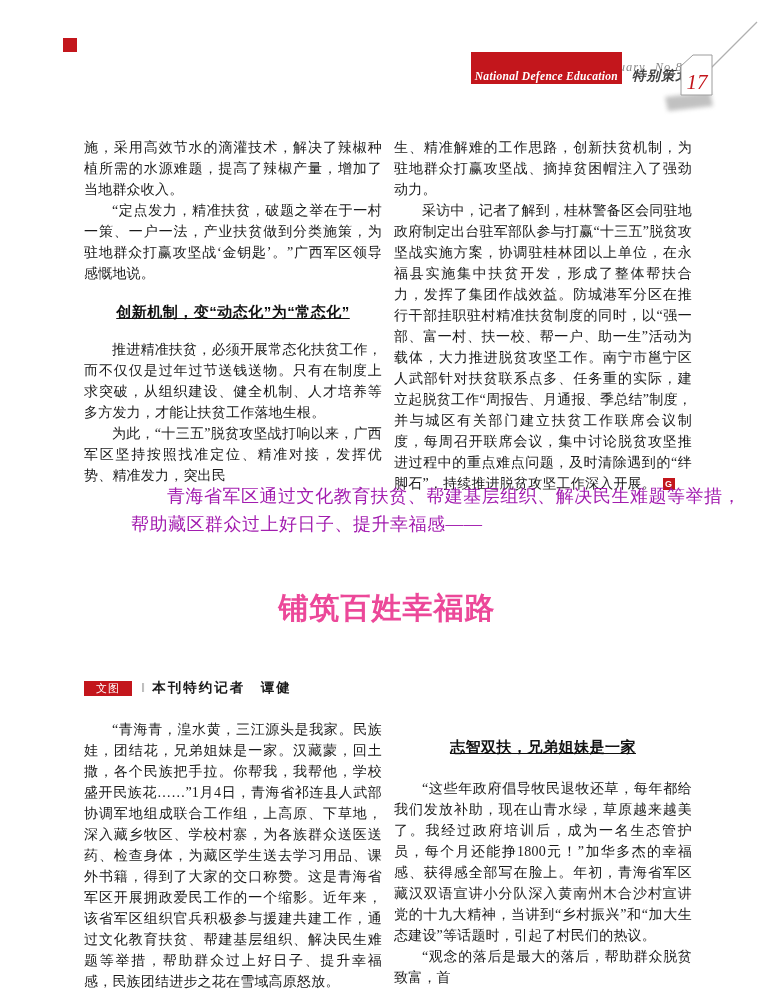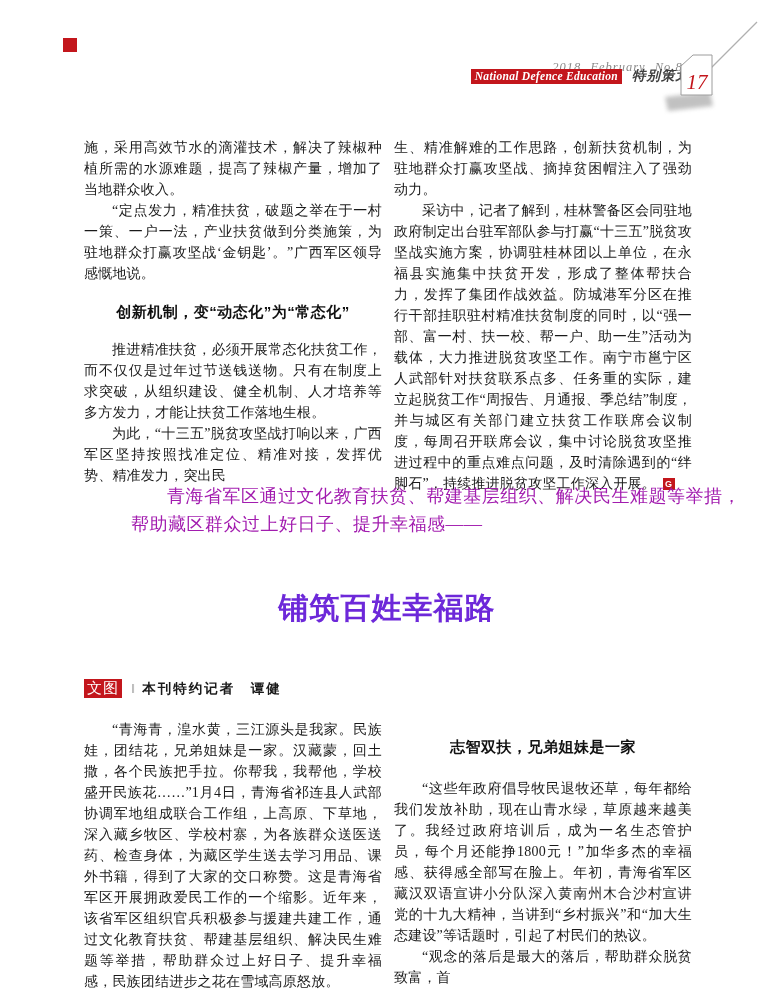--- a/index.html
+++ b/index.html
@@ -10,59 +10,59 @@
   }
   .corner-mark{position:absolute;left:63px;top:38px;width:14px;height:14px;background:#c3161c;}
 
   .header-date{
     position:absolute;top:51px;left:390px;width:300px;text-align:right;
     font-style:italic;font-size:12.5px;color:#8a8a8a;letter-spacing:1px;word-spacing:5px;margin-top:9px;
   }
   .header-brandline{position:absolute;top:66px;left:290px;width:400px;text-align:right;}
   .brand-badge{
     background:#c3161c;color:#ffffff;font-style:italic;font-weight:bold;
-    font-size:11.5px;padding:1px 4px 2px;letter-spacing:0.3px;
+    font-size:11.5px;padding:18px 4px 2px;letter-spacing:0.3px;
   }
   .section-label{
     font-family:"Liberation Sans","DejaVu Sans",sans-serif;font-weight:bold;font-style:italic;
     font-size:13.5px;color:#3f3f3f;margin-left:6px;letter-spacing:1px;
   }
   .corner-svg{position:absolute;left:640px;top:0;width:120px;height:115px;}
 
   .col{position:absolute;width:298px;font-size:14px;line-height:21px;text-align:justify;letter-spacing:0.2px;}
   .col p{margin:0;text-indent:2em;}
   .col p.noindent{text-indent:0;}
   .col-subhead{
     font-family:"Liberation Sans","DejaVu Sans",sans-serif;font-weight:bold;font-size:15px;
     text-align:center;text-indent:0 !important;margin:17px 0 !important;
-    letter-spacing:0.5px;color:#111;
+    letter-spacing:0.5px;color:#111;text-decoration:underline;
   }
   #a1-left{left:84px;top:137px;}
   #a1-right{left:394px;top:137px;}
   #a2-left{left:84px;top:719px;}
   #a2-right{left:394px;top:736px;}
   #a2-right .col-subhead{margin:0 0 21px !important;}
 
   .endmark{
     display:inline-block;width:12px;height:12px;background:#c3161c;color:#fff;
     font-family:"Liberation Sans","DejaVu Sans",sans-serif;font-size:9px;font-weight:bold;
     line-height:12px;text-align:center;text-indent:0;margin-left:3px;vertical-align:1px;
   }
 
   .deck{
     position:absolute;left:96px;top:482px;width:610px;font-size:18px;line-height:28px;
     text-indent:2em;color:#a21caf;text-align:justify;letter-spacing:0.5px;margin-left:35px;
   }
   .main-title{
     position:absolute;left:84px;top:588px;width:606px;text-align:center;
-    font-size:30px;font-weight:bold;color:#6d28d9;letter-spacing:1px;
+    font-size:30px;font-weight:bold;color:#ec4899;letter-spacing:1px;
   }
   .byline{position:absolute;left:84px;top:679px;font-size:13px;}
   .byline-badge{
-    background:#c3161c;color:#fff;font-size:15px;padding:1px 3px 2px;letter-spacing:1px;
+    background:#c3161c;color:#fff;font-size:11px;padding:1px 12px 2px;letter-spacing:1px;
   }
   .byline-divider{color:#999;margin:0 4px 0 6px;}
   .byline-credit{font-weight:bold;font-size:13.5px;letter-spacing:2px;}
 </style>
 </head>
 <body>
 
 <div class="page">
 
   <div class="corner-mark"></div>

